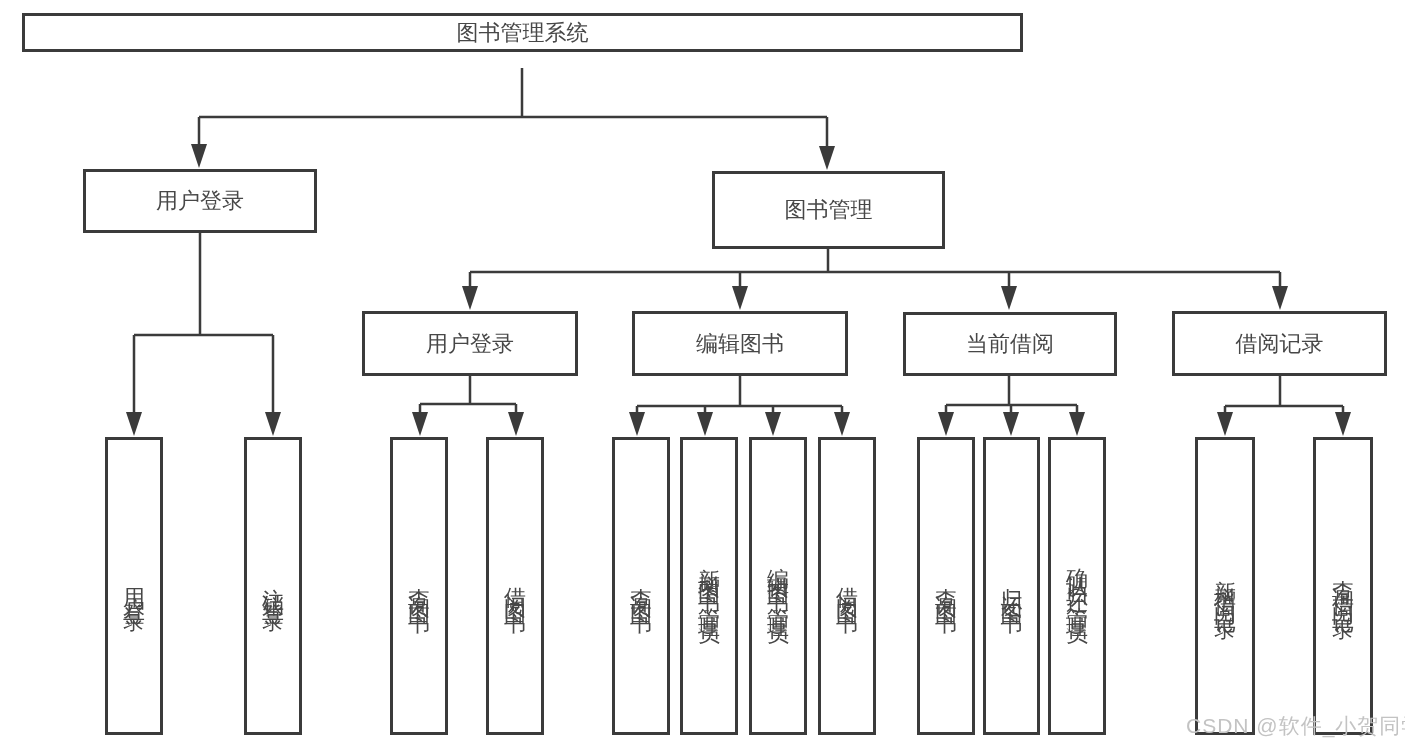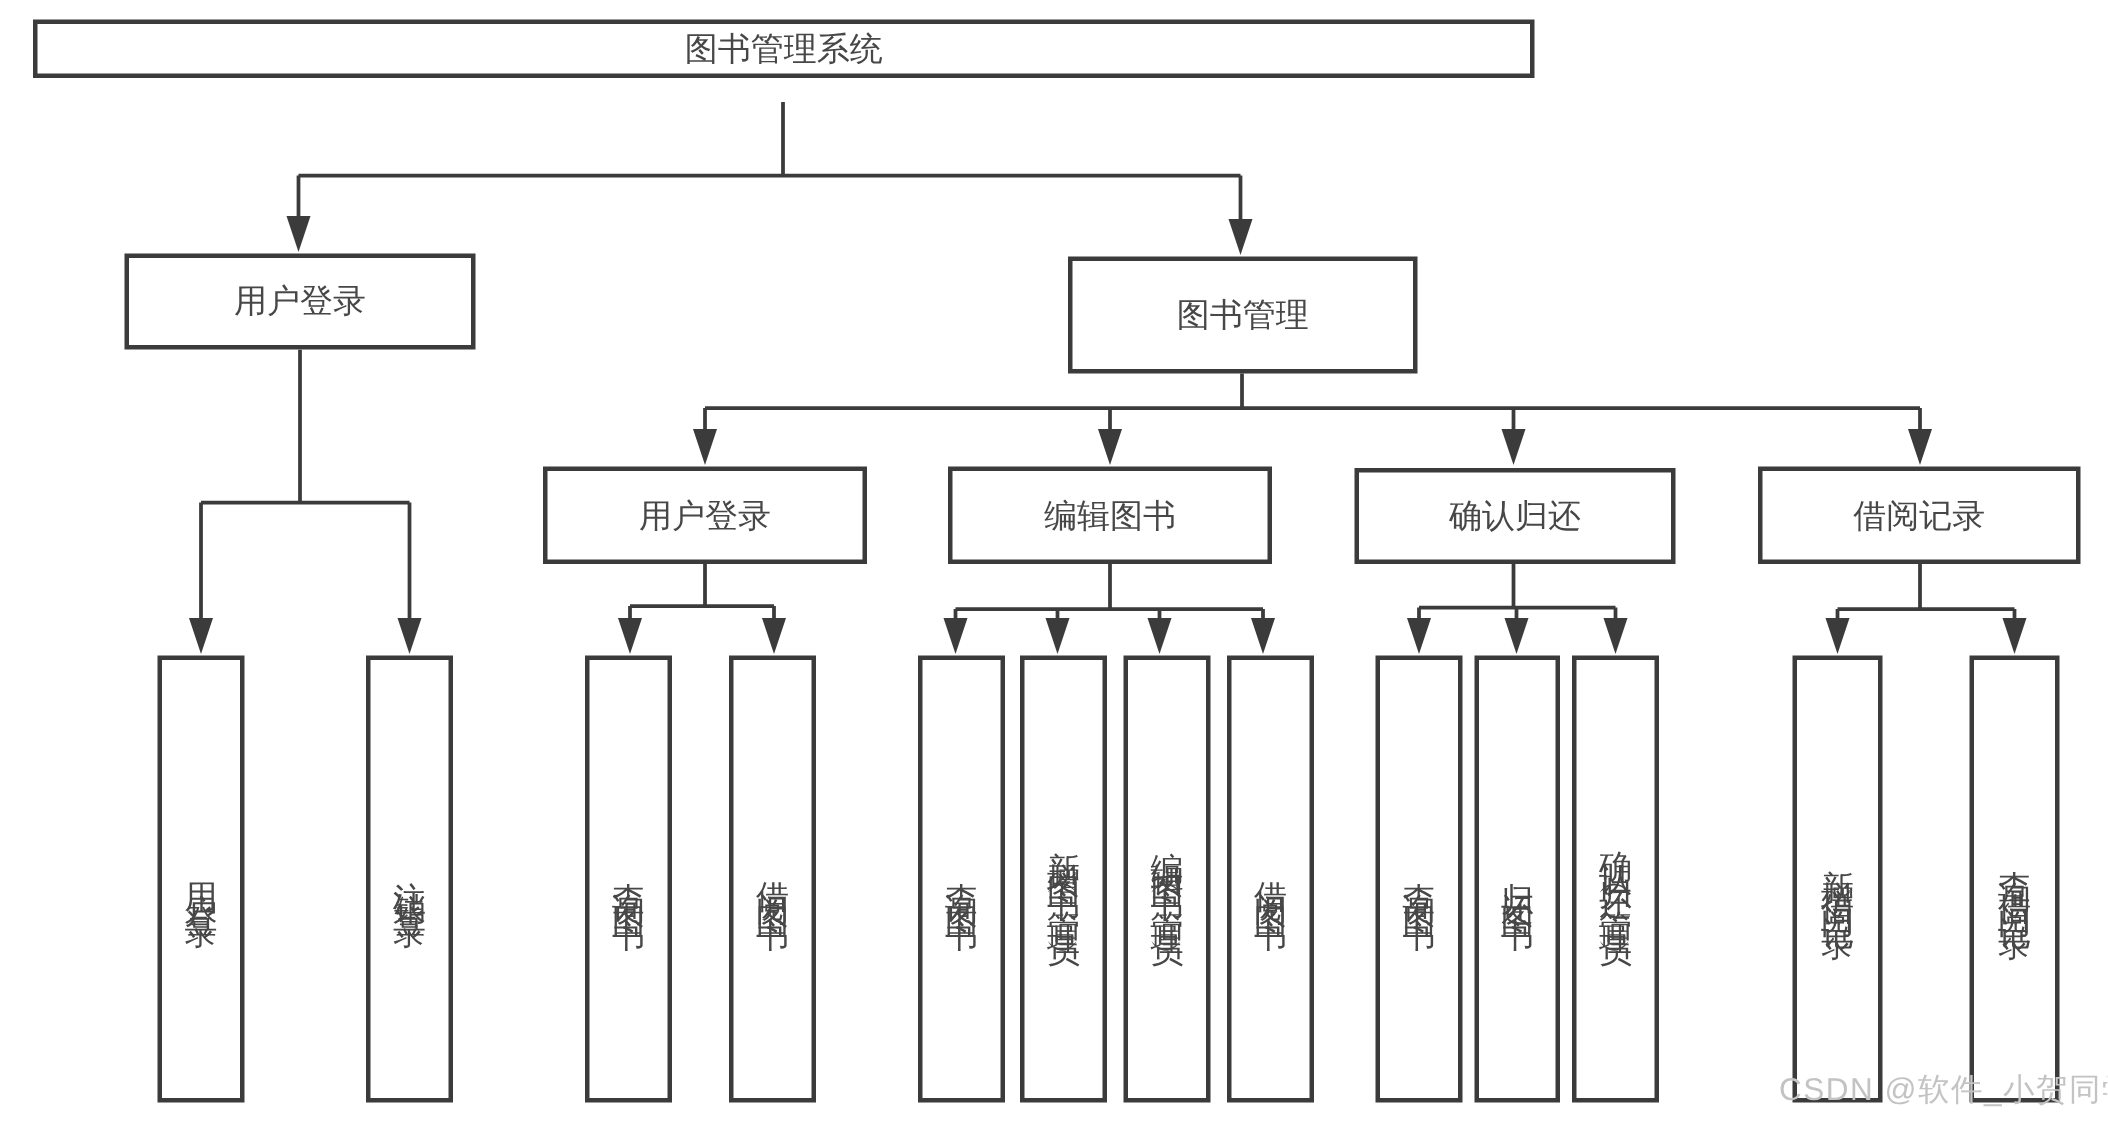--- a/index.html
+++ b/index.html
@@ -79,21 +79,21 @@
     <span class="lbl">图书管理</span>
   </div>
 
   <div class="node" style="left:362px;top:311px;width:216px;height:65px">
     <span class="lbl">用户登录</span>
   </div>
   <div class="node" style="left:632px;top:311px;width:216px;height:65px">
     <span class="lbl">编辑图书</span>
   </div>
   <div class="node" style="left:903px;top:312px;width:214px;height:64px">
-    <span class="lbl">确认归还</span>
+    <span class="lbl">当前借阅</span>
   </div>
   <div class="node" style="left:1172px;top:311px;width:215px;height:65px">
     <span class="lbl">借阅记录</span>
   </div>
 
   <div class="node" style="left:105px;top:437px;width:58px;height:298px">
     <span class="v">用户登录</span>
   </div>
   <div class="node" style="left:244px;top:437px;width:58px;height:298px">
     <span class="v">注销登录</span>

